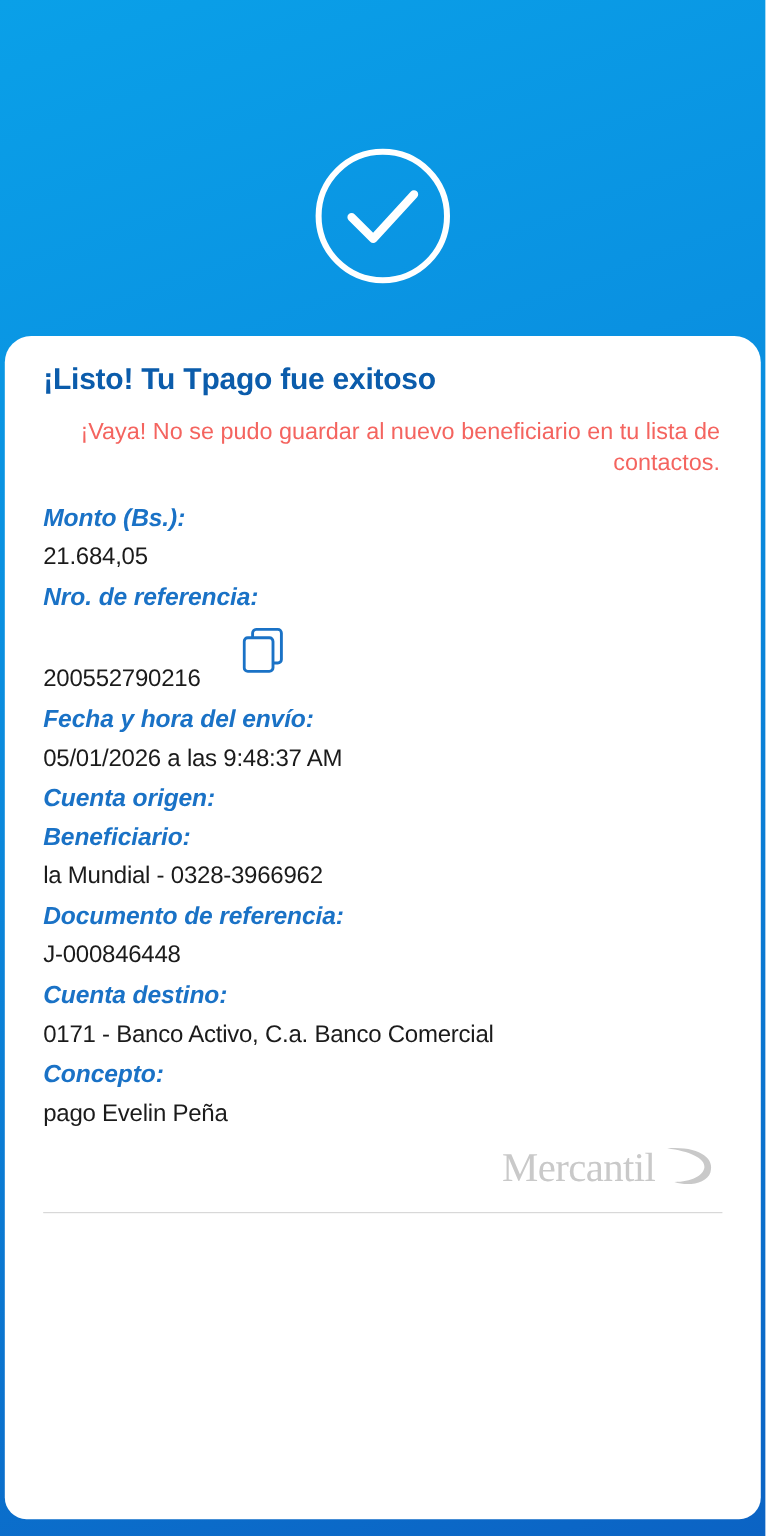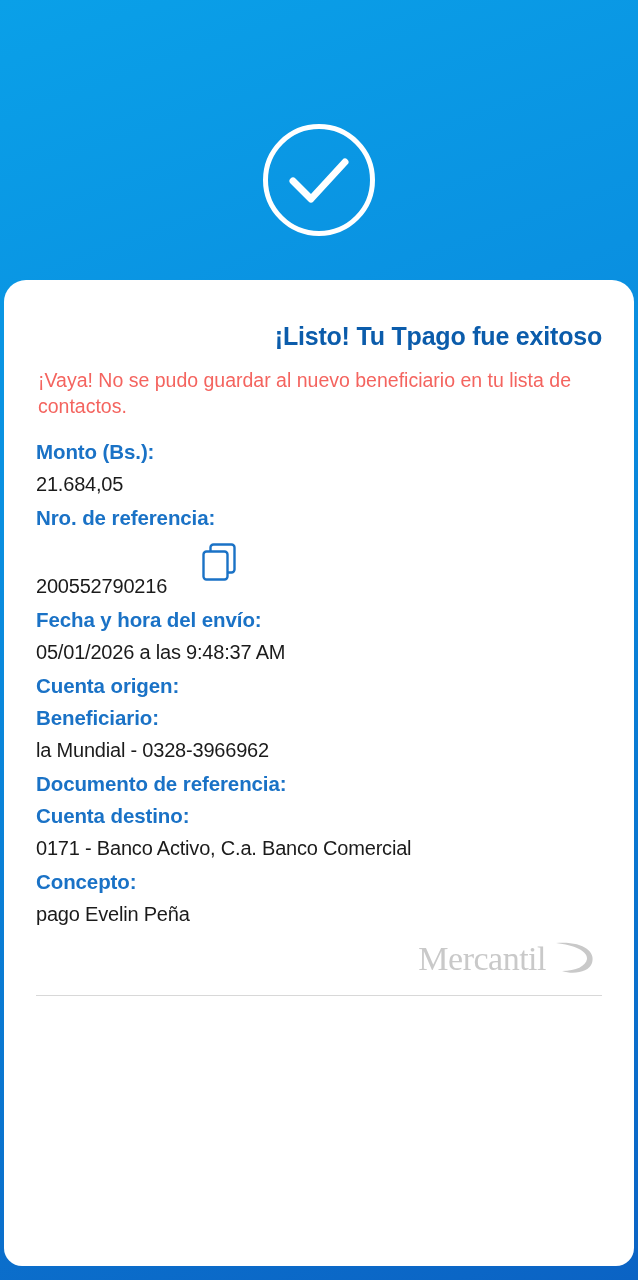--- a/index.html
+++ b/index.html
@@ -43,43 +43,43 @@
     position: absolute;
     top: 280px;
     left: 4px;
     right: 4px;
     bottom: 14px;
     background: #ffffff;
     border-radius: 22px 22px 18px 18px;
     padding: 22px 32px 0 32px;
   }
   .title {
-    text-align: right;
+    text-align: left;
     color: #0b5cab;
     font-size: 25px;
     font-weight: bold;
     letter-spacing: -0.2px;
     margin-bottom: 16px;
-    margin-top: 20px;
   }
   .warning {
-    text-align: left;
+    text-align: right;
     color: #f4645f;
     font-size: 19.5px;
     line-height: 26px;
     font-weight: normal;
     margin: 0 2px 18px 2px;
   }
   .field { margin-bottom: 2px; position: relative; }
   .field-label {
     color: #1a72c6;
     font-size: 20.5px;
     font-weight: bold;
     line-height: 30px;
     letter-spacing: -0.1px;
+    font-style: italic;
   }
   .field-value {
     color: #1b1b1b;
     font-size: 20px;
     line-height: 34px;
     letter-spacing: -0.2px;
   }
   .ref-row { display: flex; align-items: flex-start; margin-top: 36px; }
   .ref-col { flex: 0 0 auto; }
   .copy-icon {
@@ -159,20 +159,21 @@
       <div class="field-label">Cuenta origen:</div>
     </div>
 
     <div class="field">
       <div class="field-label">Beneficiario:</div>
       <div class="field-value">la Mundial  - 0328-3966962</div>
     </div>
 
     <div class="field">
       <div class="field-label">Documento de referencia:</div>
+      <div class="field-value">J-000846448</div>
     </div>
 
     <div class="field">
       <div class="field-label">Cuenta destino:</div>
       <div class="field-value">0171 - Banco Activo, C.a. Banco Comercial</div>
     </div>
 
     <div class="field">
       <div class="field-label">Concepto:</div>
       <div class="field-value">pago Evelin Peña</div>

